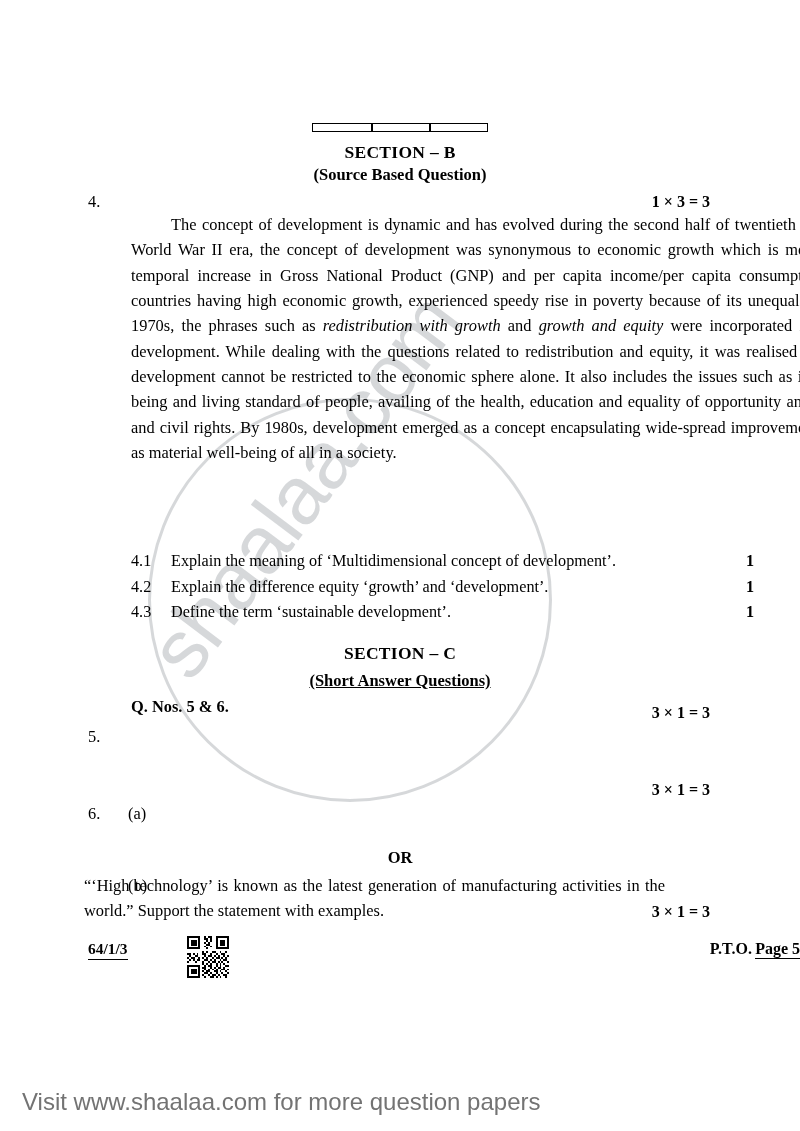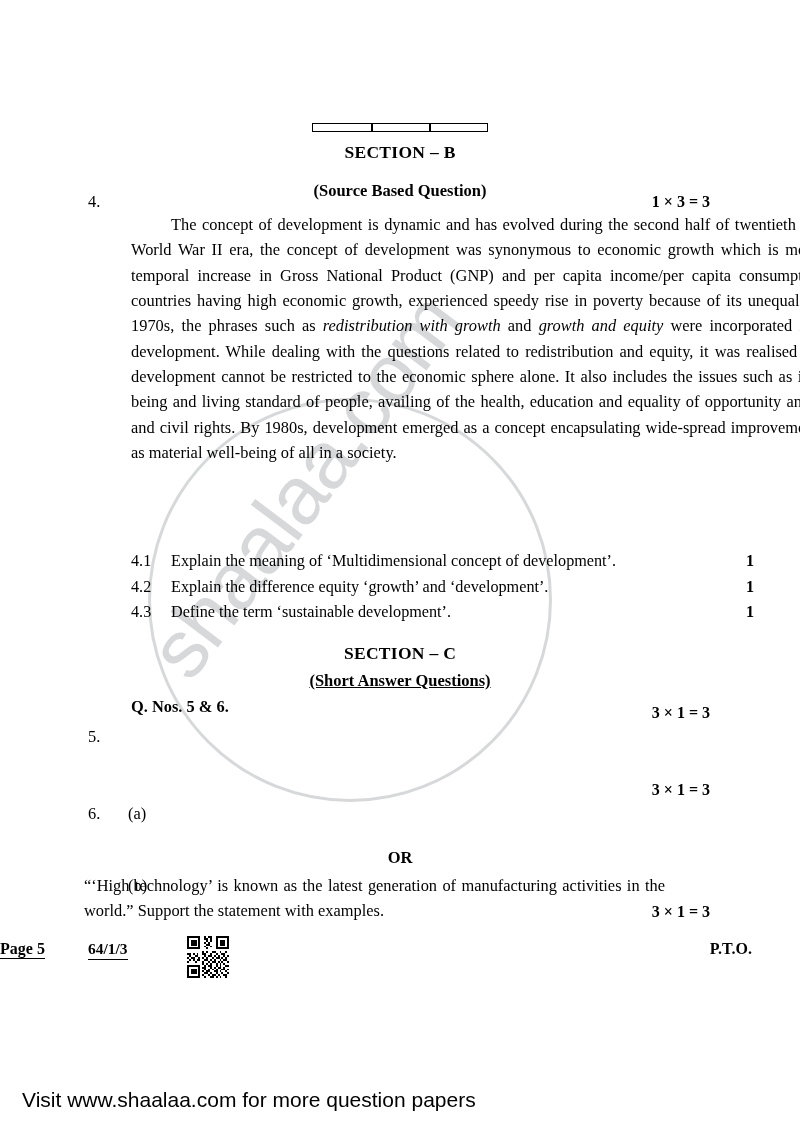--- a/index.html
+++ b/index.html
@@ -205,21 +205,21 @@
     font-weight: bold;
     font-size: 15.5px;
     border-bottom: 1.6px solid #000;
     padding-bottom: 1px;
   }
   .f-page {
     position: absolute;
     left: 0;
     top: 6px;
     width: 800px;
-    text-align: left;
+    text-align: right;
   }
   .f-page span {
     font-weight: bold;
     font-size: 16px;
     border-bottom: 1.6px solid #000;
     padding-bottom: 1px;
   }
   .f-pto {
     position: absolute;
     right: 88px;
@@ -243,42 +243,42 @@
     width: 800px;
     height: 56px;
     background: #ffffff;
     z-index: 20;
   }
   .banner-text {
     position: absolute;
     left: 22px;
     top: 13px;
     font-family: "Liberation Sans", "DejaVu Sans", sans-serif;
-    font-size: 21px;
-    color: #000000;
+    font-size: 24px;
+    color: #737373;
   }
 </style>
 </head>
 <body>
 
 <div class="page">
 
   <div class="watermark">
     <div class="wm-circle"></div>
     <div class="wm-text">shaalaa.com</div>
   </div>
 
   <div class="content">
 
     <div class="rule-wrap">
       <span class="rule"></span>
     </div>
 
     <div class="section-title" style="position:absolute; left:0; top:142px; width:800px;">SECTION – B</div>
-    <div class="section-sub" style="position:absolute; left:0; top:165px; width:800px;margin-top:16px;">(Source Based Question)</div>
+    <div class="section-sub" style="position:absolute; left:0; top:165px; width:800px;">(Source Based Question)</div>
 
     <div class="qrow" style="position:absolute; left:0; top:190px; width:800px;">
       <span class="qnum">4.</span>
       <span class="marks top">1 × 3 = 3</span>
     </div>
 
     <div class="passage" style="position:absolute; left:0; top:212px; width:800px;"><span>The concept of development is dynamic and has evolved during the second half of twentieth century. In the post World War II era, the concept of development was synonymous to economic growth which is measured in terms of temporal increase in Gross National Product (GNP) and per capita income/per capita consumption. But, even the countries having high economic growth, experienced speedy rise in poverty because of its unequal distribution. So, in 1970s, the phrases such as </span><i>redistribution with growth</i><span> and </span><i>growth and equity</i><span> were incorporated in the definition of development. While dealing with the questions related to redistribution and equity, it was realised that the concept of development cannot be restricted to the economic sphere alone.  It also includes the issues such as improving the well-being and living standard of people, availing of the health, education and equality of opportunity and ensuring political and civil rights. By 1980s, development emerged as a concept encapsulating wide-spread improvement in social as well as material well-being of all in a society.</span></div>
 
     <div style="position:absolute; left:0; top:549px; width:800px;">
       <div class="subrow">

